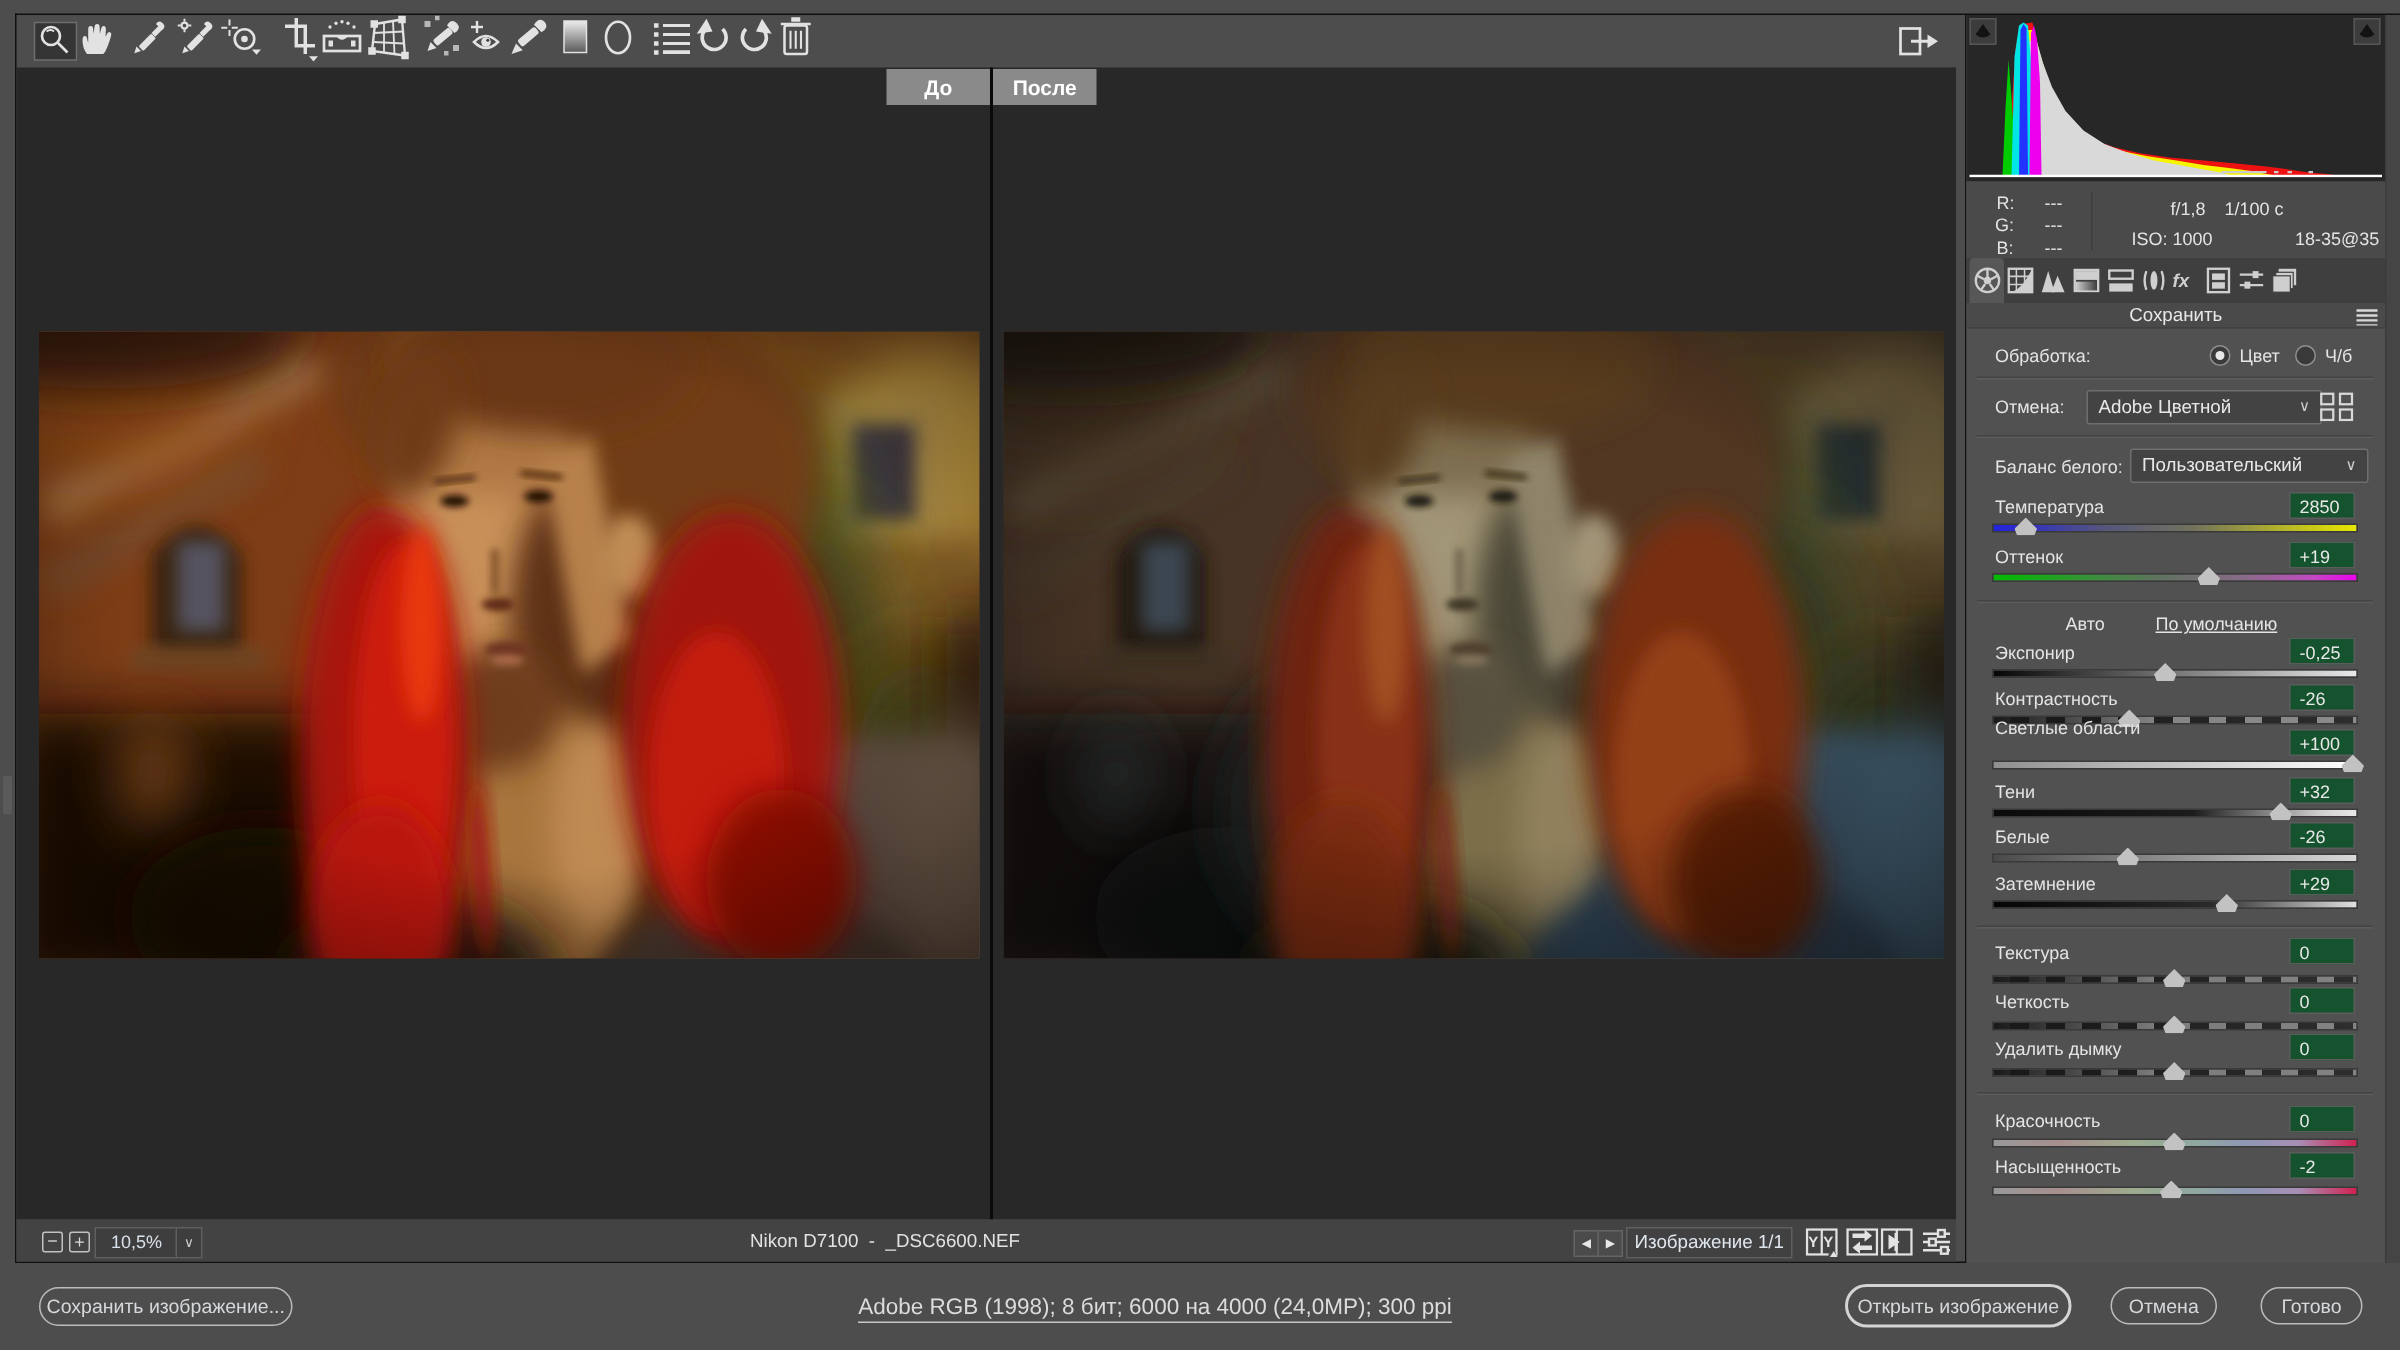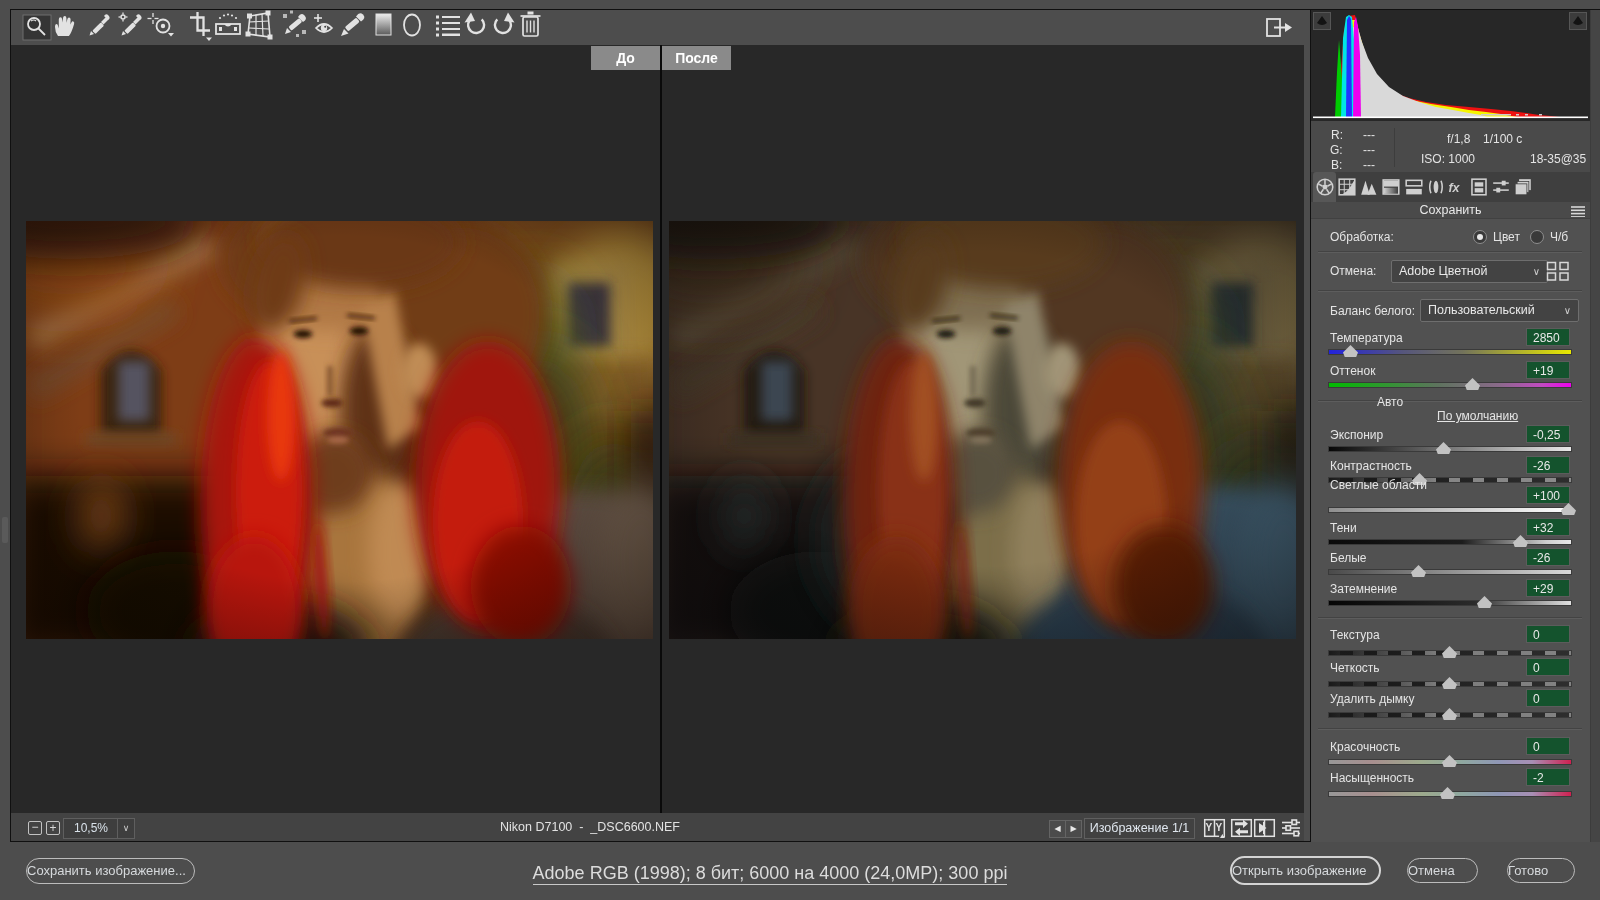--- a/index.html
+++ b/index.html
@@ -3,21 +3,21 @@
 html,body{margin:0;padding:0}
 body{width:1600px;height:900px;position:relative;background:#4d4d4d;font-family:"Liberation Sans",sans-serif;overflow:hidden}
 .abs{position:absolute}
 #canvas{left:11px;top:45px;width:1293px;height:768px;background:#282828}
 #statusbar{left:11px;top:813px;width:1293px;height:28px;background:#434343}
 #bottombar{left:0;top:842px;width:1600px;height:58px;background:#4d4d4d}
 #panel{left:1311px;top:10px;width:289px;height:832px;background:#515151}
 .blk{background:#101010}
 .tab{top:46px;height:24px;background:#8a8a8a;color:#fff;font-weight:bold;font-size:14px;text-align:center;line-height:24px}
 .divider{left:660px;top:45px;width:2px;height:768px;background:#0a0a0a}
-.pill{border:1px solid #bcbcbc;border-radius:13px;color:#d6d9dc;font-size:13px;text-align:left;background:transparent}
+.pill{border:1px solid #bcbcbc;border-radius:13px;color:#d6d9dc;font-size:13px;text-align:center;background:transparent}
 .lbl{color:#e4e4e4;font-size:12px;white-space:nowrap}
 .vbox{width:44px;height:18px;background:#14532d;border:1px solid #5c5c5c;color:#e8e8e8;font-size:12px;line-height:18px;padding-left:6px;box-sizing:border-box}
 .track{left:1328px;width:242px;height:4px;border:1px solid #3a3a3a}
 .thumb{width:15px;height:12px;background:#c2c2c2;clip-path:polygon(50% 0,100% 62%,88% 100%,12% 100%,0 62%);filter:drop-shadow(0 1px 0 rgba(0,0,0,0.5))}
 .dd{background:#434343;border:1px solid #6e6e6e;border-radius:2px;color:#e8e8e8;font-size:12.5px}
 .sep{left:1318px;width:264px;height:1px;background:#434343;box-shadow:0 1px 0 rgba(255,255,255,0.07)}
 </style></head><body>
 
 <div class="abs blk" style="left:10px;top:9px;width:1590px;height:1px"></div>
 <div class="abs blk" style="left:10px;top:9px;width:1px;height:833px"></div>
@@ -369,21 +369,21 @@
     <line x1="79" y1="11" x2="97" y2="11"></line>
     <line x1="79" y1="16.5" x2="97" y2="16.5"></line>
     <rect x="89" y="3" width="4.5" height="4.5"></rect>
     <rect x="83" y="8.8" width="4.5" height="4.5"></rect>
     <rect x="91" y="14.3" width="4.5" height="4.5"></rect>
   </g>
 </svg>
 
 <div id="bottombar" class="abs"></div>
 <div class="abs pill" style="left:26px;top:858px;width:167px;height:24px;line-height:24px">Сохранить изображение...</div>
-<div class="abs" style="left:470px;top:863px;width:600px;color:#dcdcdc;font-size:18px;text-align:center"><span style="border-bottom:1px solid #c8c8c8;padding-bottom:1px">Adobe RGB (1998); 8 бит; 6000 на 4000 (24,0MP); 300 ppi</span></div>
+<div class="abs" style="left:470px;top:863px;width:600px;color:#dcdcdc;font-size:15px;text-align:center"><span style="border-bottom:1px solid #c8c8c8;padding-bottom:1px">Adobe RGB (1998); 8 бит; 6000 на 4000 (24,0MP); 300 ppi</span></div>
 <div class="abs pill" style="left:1230px;top:856px;width:147px;height:25px;line-height:25px;border-width:2px;border-color:#d4d4d4;border-radius:15px">Открыть изображение</div>
 <div class="abs pill" style="left:1407px;top:858px;width:69px;height:23px;line-height:23px">Отмена</div>
 <div class="abs pill" style="left:1507px;top:858px;width:66px;height:23px;line-height:23px">Готово</div>
 
 <div id="panel" class="abs"></div>
 
 <div class="abs" style="left:1311px;top:10px;width:279px;height:111px;background:#272727"></div>
 <svg class="abs" style="left:1311px;top:10px" width="279" height="111" viewBox="0 0 279 111">
   <path d="M27 107 L30 60 L33 20 L37 6 L44 5 L48 22 L54 45 L62 63 L72 75 L84 83 L98 88 L115 92 L135 95 L158 97 L180 99 L200 101 L215 103 L228 105 L240 106 L248 107 Z" fill="#ee1111"></path>
   <path d="M29 107 L32 62 L35 24 L39 10 L45 10 L49 26 L56 48 L64 66 L74 78 L86 85 L100 90 L120 94 L140 97 L158 100 L175 102 L190 104 L200 106 L206 107 Z" fill="#f5f500"></path>
@@ -525,21 +525,21 @@
 <div class="abs vbox" style="left:1526px;top:328px">2850</div>
 <div class="abs track" style="top:349px;background:linear-gradient(90deg,#2222dd,#55557d 30%,#72725c 55%,#b5b52a 80%,#e8e800)"></div>
 <div class="abs thumb" style="left:1343px;top:345px"></div>
 
 <div class="abs lbl" style="left:1330px;top:364px">Оттенок</div>
 <div class="abs vbox" style="left:1526px;top:361px">+19</div>
 <div class="abs track" style="top:382px;background:linear-gradient(90deg,#00bb00,#5e735e 45%,#8a6a8a 70%,#c24ac2 88%,#ee00ee)"></div>
 <div class="abs thumb" style="left:1465px;top:378px"></div>
 <div class="abs sep" style="top:400px"></div>
 
-<div class="abs lbl" style="left:1377px;top:395px;">Авто</div>
+<div class="abs lbl" style="left:1377px;top:409px;">Авто</div>
 <div class="abs lbl" style="left:1437px;top:409px;text-decoration:underline">По умолчанию</div>
 
 <div class="abs lbl" style="left:1330px;top:428px">Экспонир</div>
 <div class="abs vbox" style="left:1526px;top:425px">-0,25</div>
 <div class="abs track" style="top:446px;background:linear-gradient(90deg,#060606,#e9e9e9)"></div>
 <div class="abs thumb" style="left:1436px;top:442px"></div>
 
 <div class="abs lbl" style="left:1330px;top:459px">Контрастность</div>
 <div class="abs vbox" style="left:1526px;top:456px">-26</div>
 <div class="abs track" style="top:477px;background:linear-gradient(90deg,#1a1a1a 0,rgba(26,26,26,0) 45%),repeating-linear-gradient(90deg,rgba(215,215,215,.55) 0 11px,rgba(0,0,0,0) 11px 24px),linear-gradient(90deg,#161616,#2e2e2e)"></div>

